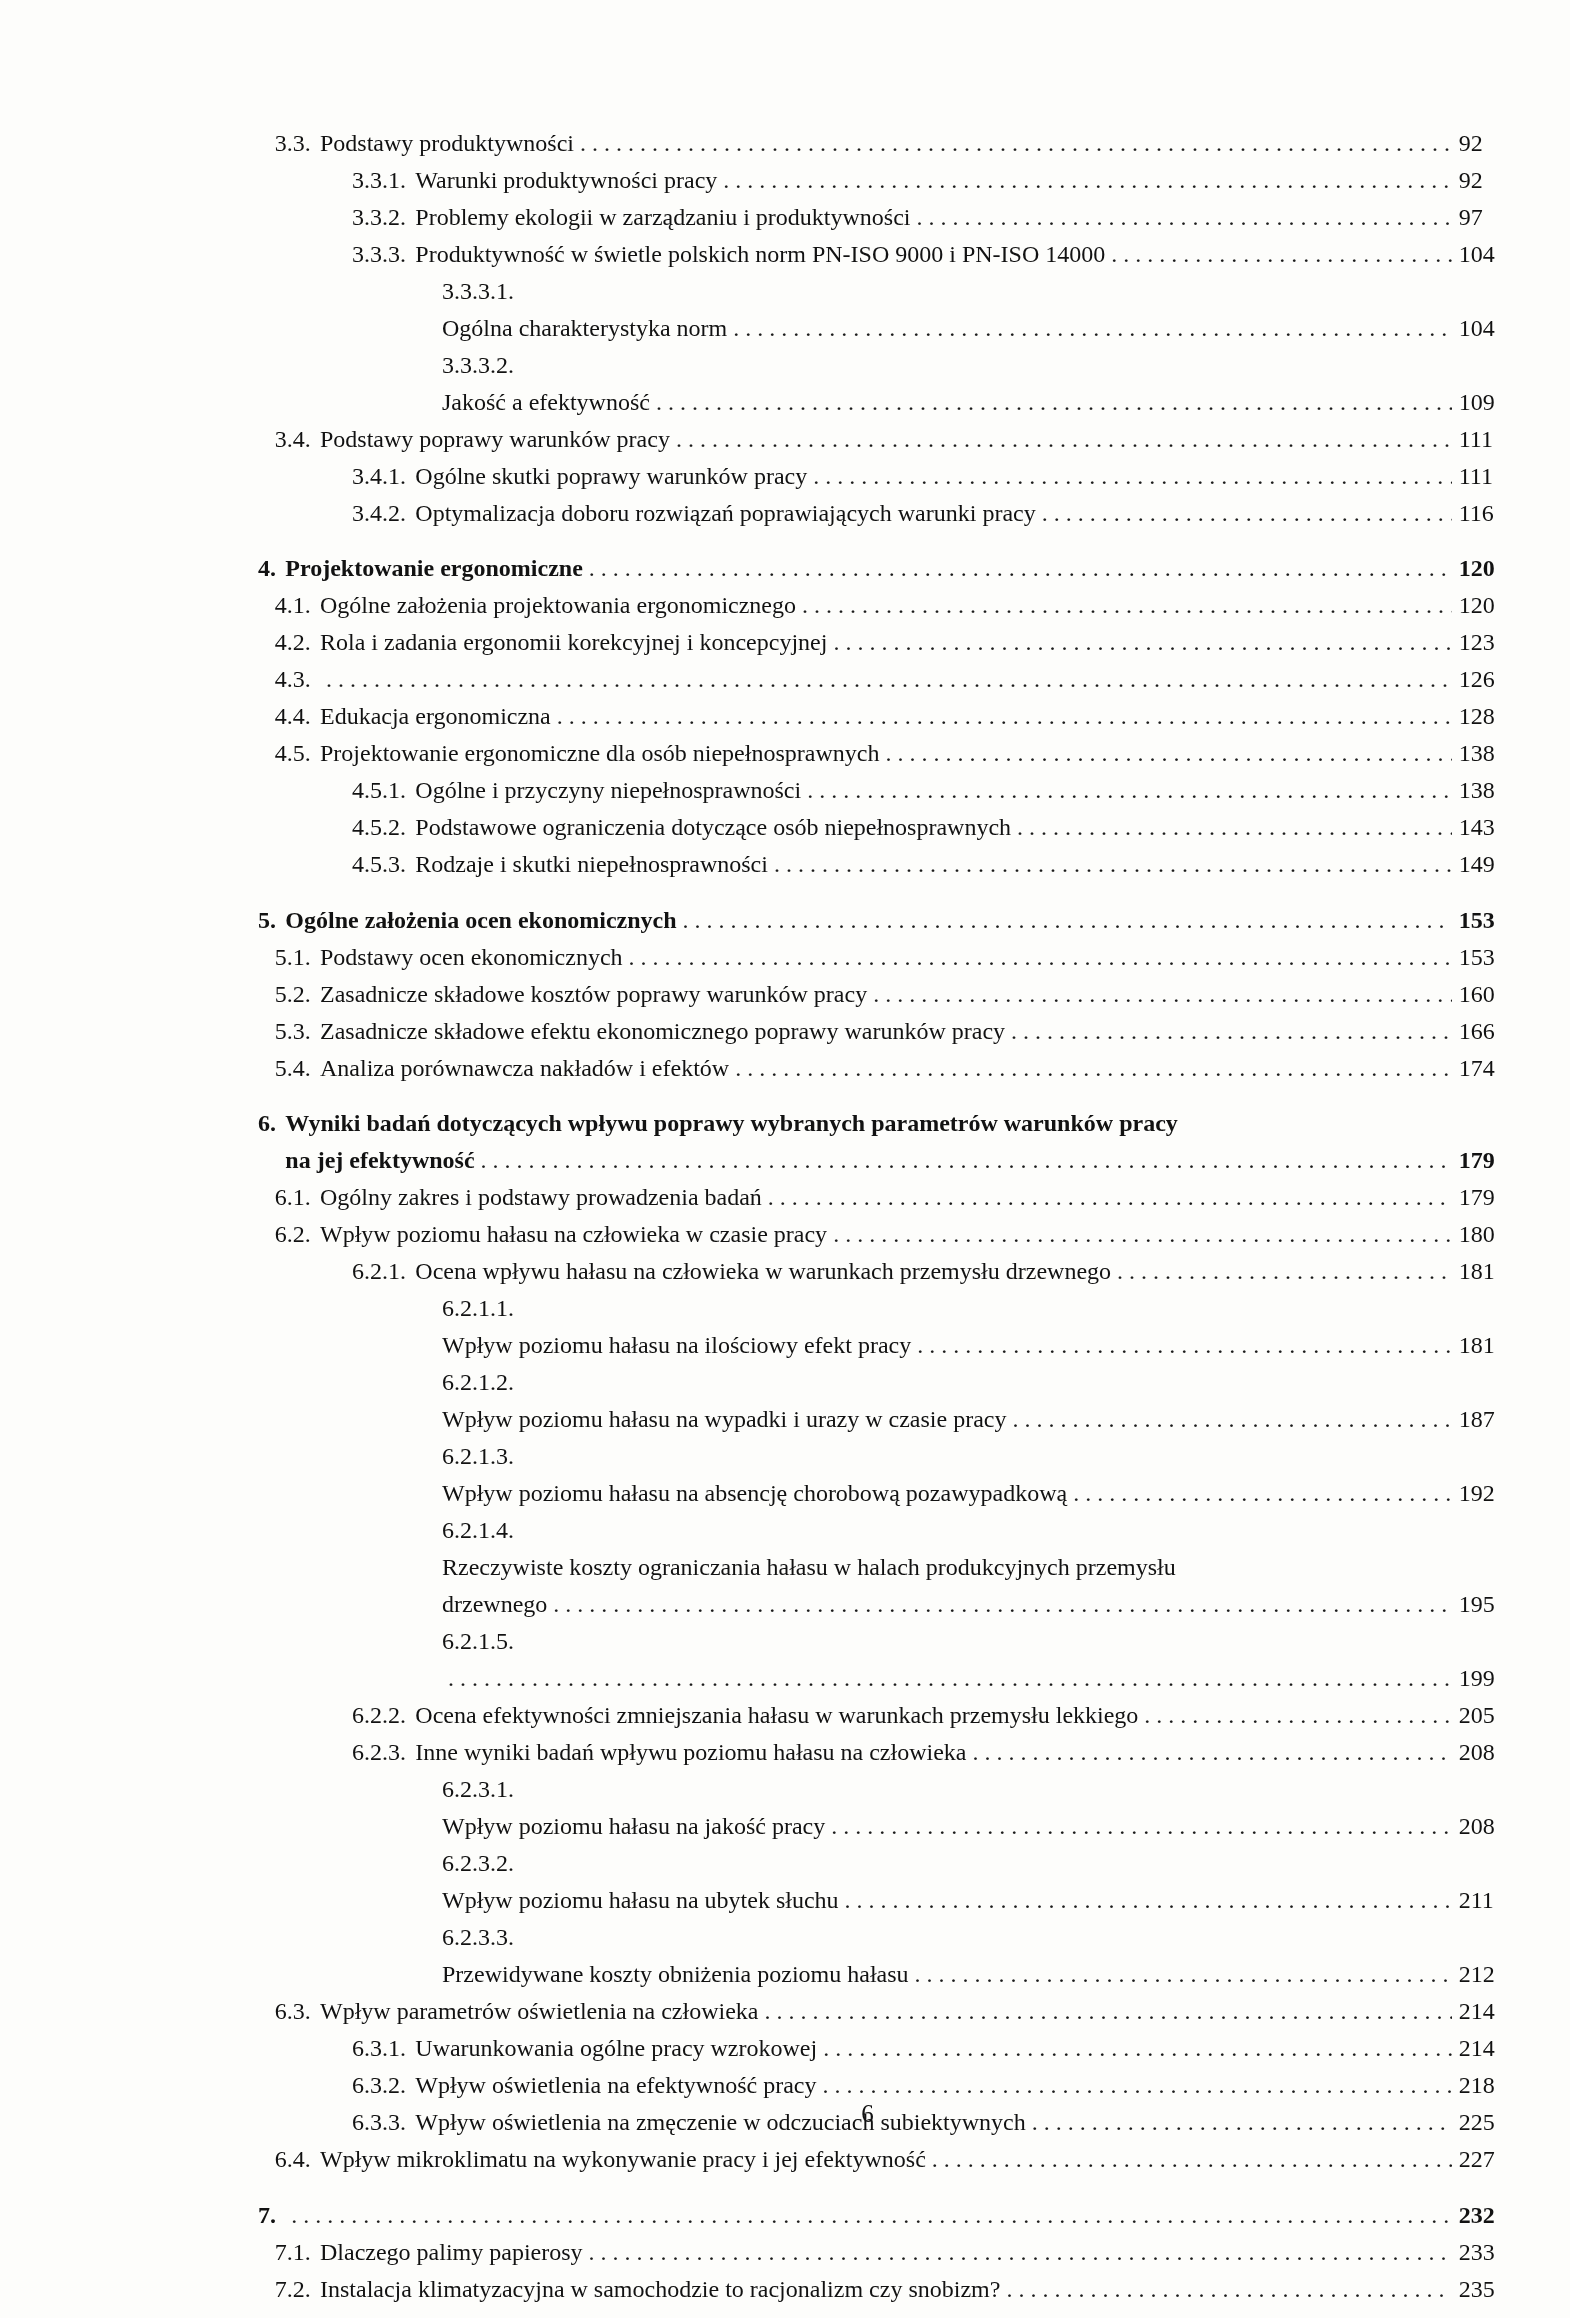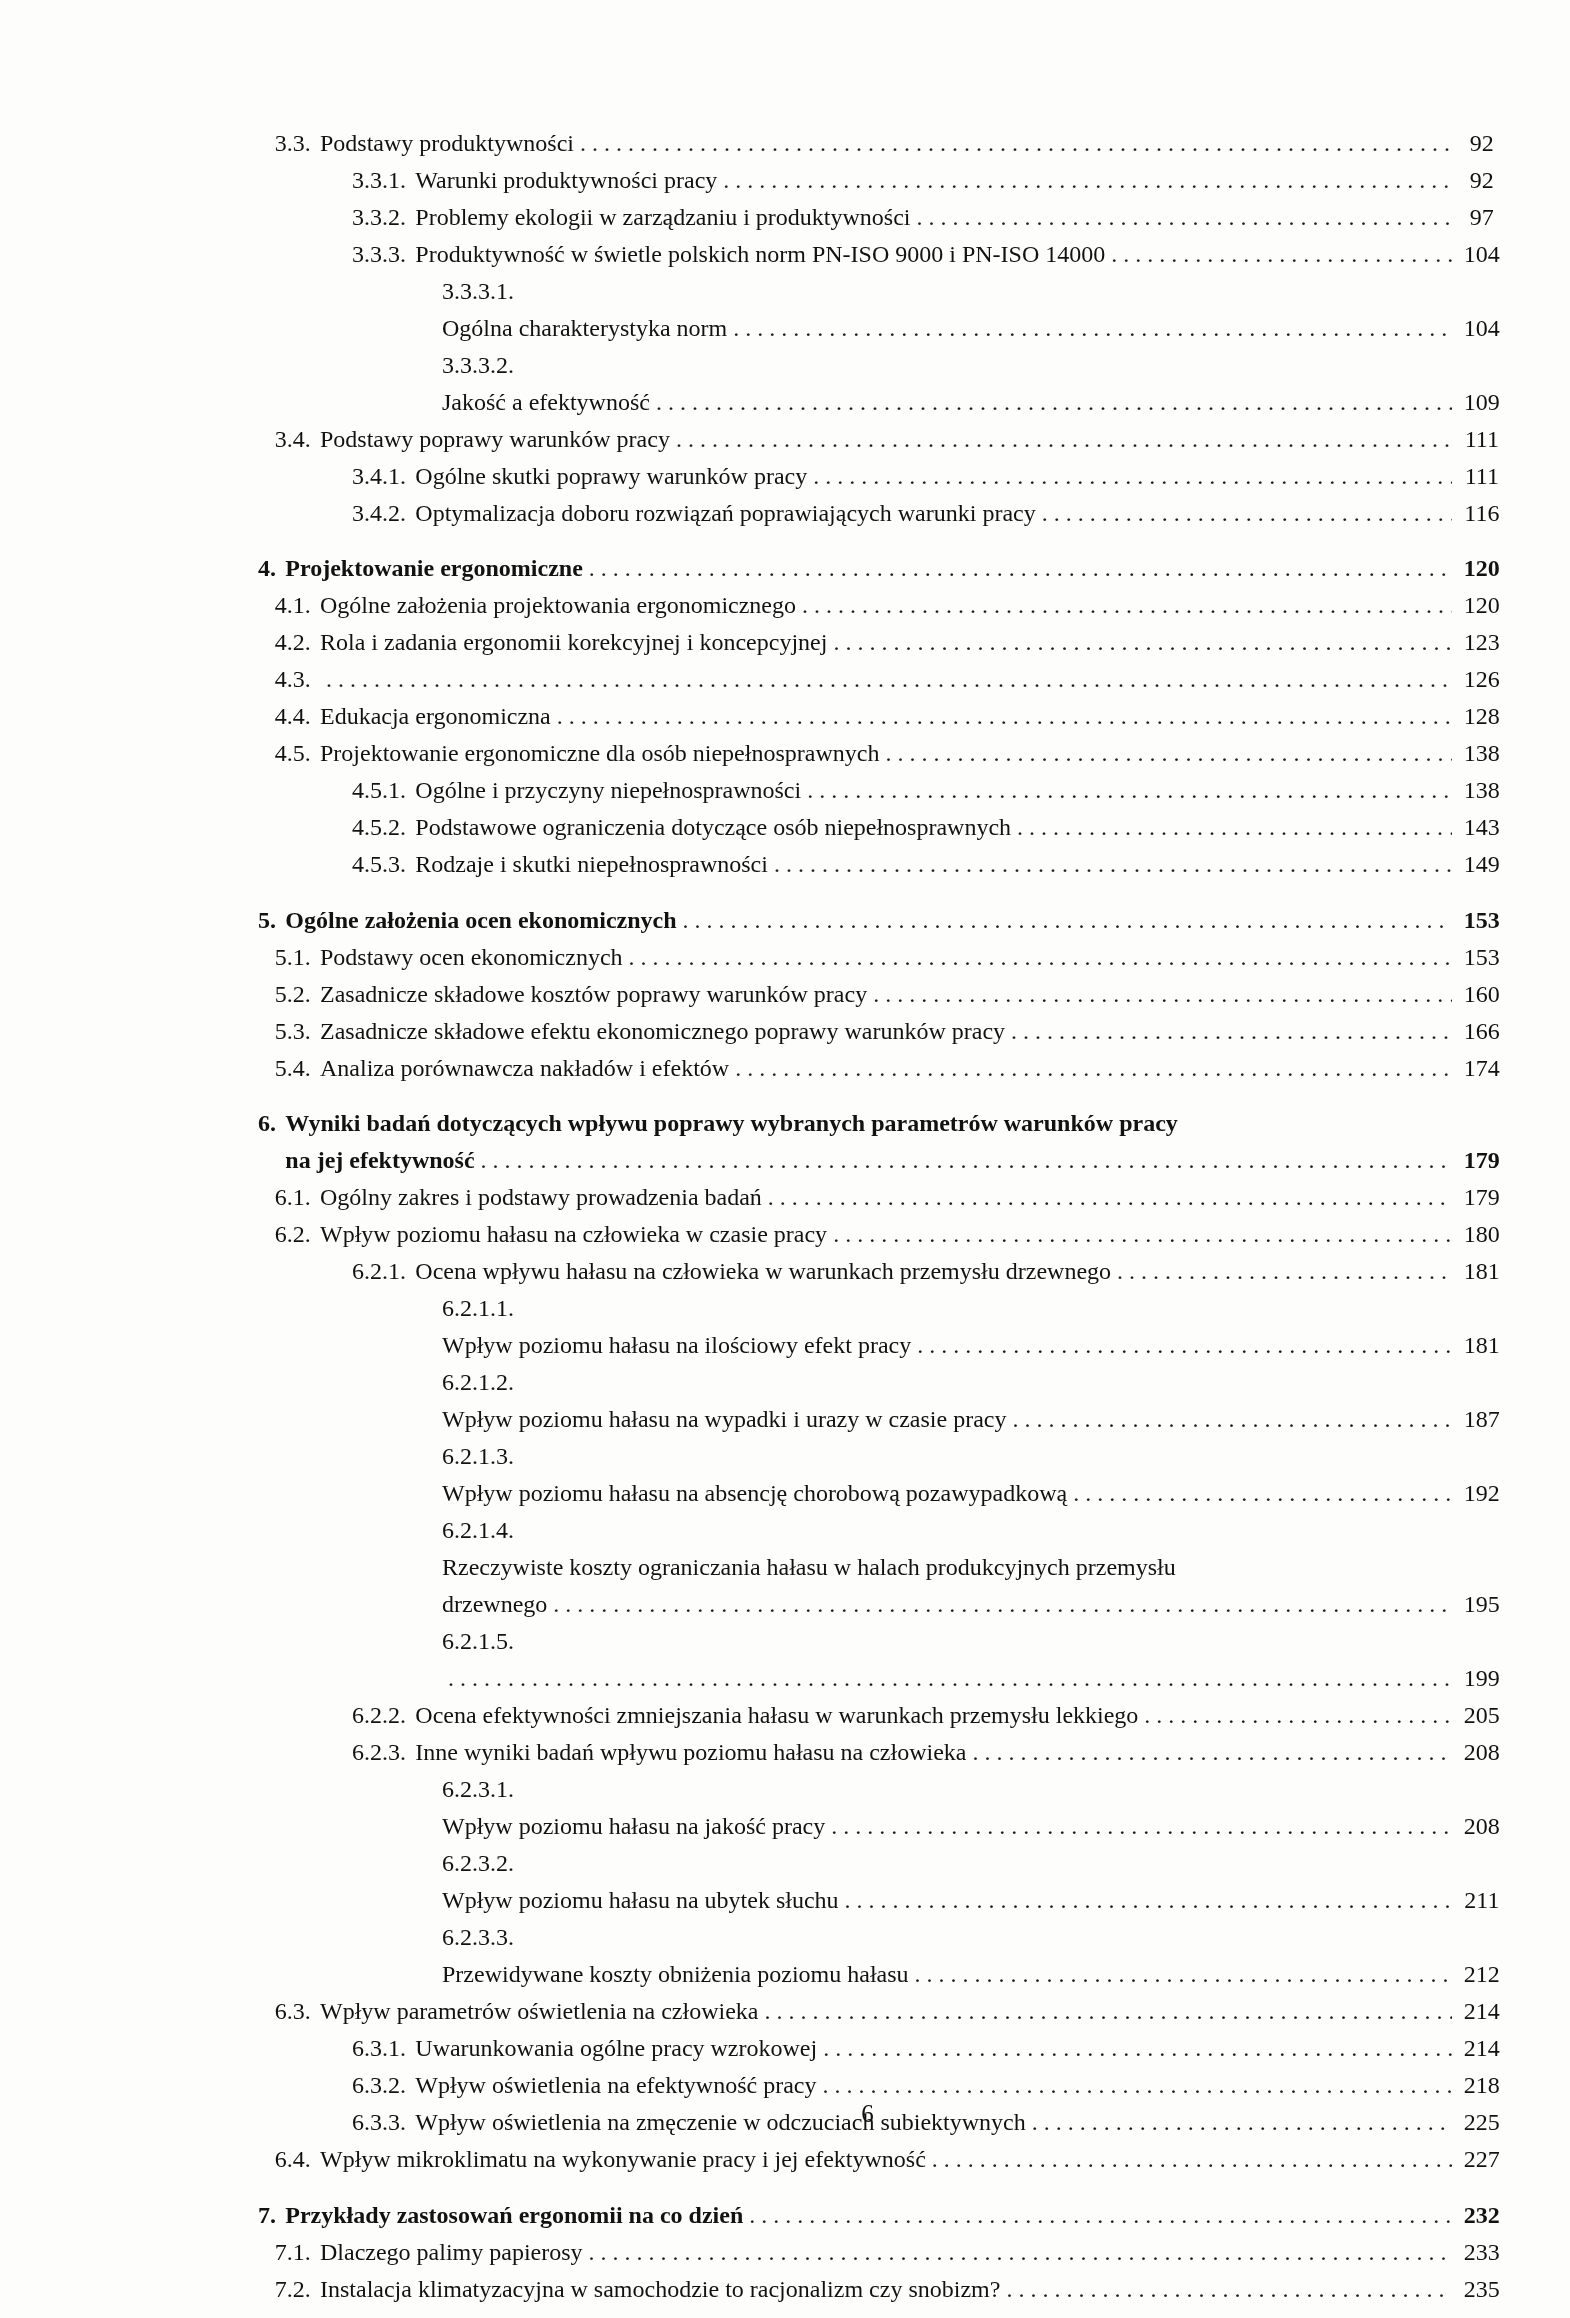--- a/index.html
+++ b/index.html
@@ -56,21 +56,21 @@
   .dots {
     flex: 1 1 25px;
     min-width: 25px;
     overflow: hidden;
     white-space: pre;
     color: #1c1c1c;
   }
   .pg {
     flex: 0 0 auto;
     min-width: 53px;
-    text-align: center;
+    text-align: left;
     padding-left: 6.7px;
   }
   .entry.bold .num,
   .entry.bold .title,
   .entry.bold .pg { font-weight: 700; }
   .page-number {
     position: absolute;
     top: 2100px;
     left: 244px;
     right: 80px;
@@ -547,21 +547,20 @@
         <span class="dots"> . . . . . . . . . . . . . . . . . . . . . . . . . . . . . . . . . . . . . . . . . . . . . . . . . . . . . . . . . . . . . . . . . . . . . . . . . . . . . . . . . . . . . . . . . . . . . . . . . . . . . . . . . . . . . . . . . . . . . . . . . . . . . . . . . . . . . . . . . . . .</span>
         <span class="pg">227</span>
       </span>
 
     </span>
   </div>
       <div class="entry level-0 bold gap">
     <span class="num">7. </span>
     <span class="body">
       <span class="line line1">
-        <span class="title">Przykłady zastosowań ergonomii na co dzień</span>
         <span class="dots"> . . . . . . . . . . . . . . . . . . . . . . . . . . . . . . . . . . . . . . . . . . . . . . . . . . . . . . . . . . . . . . . . . . . . . . . . . . . . . . . . . . . . . . . . . . . . . . . . . . . . . . . . . . . . . . . . . . . . . . . . . . . . . . . . . . . . . . . . . . . .</span>
         <span class="pg">232</span>
       </span>
 
     </span>
   </div>
       <div class="entry level-1">
     <span class="num">7.1. </span>
     <span class="body">
       <span class="line line1">

